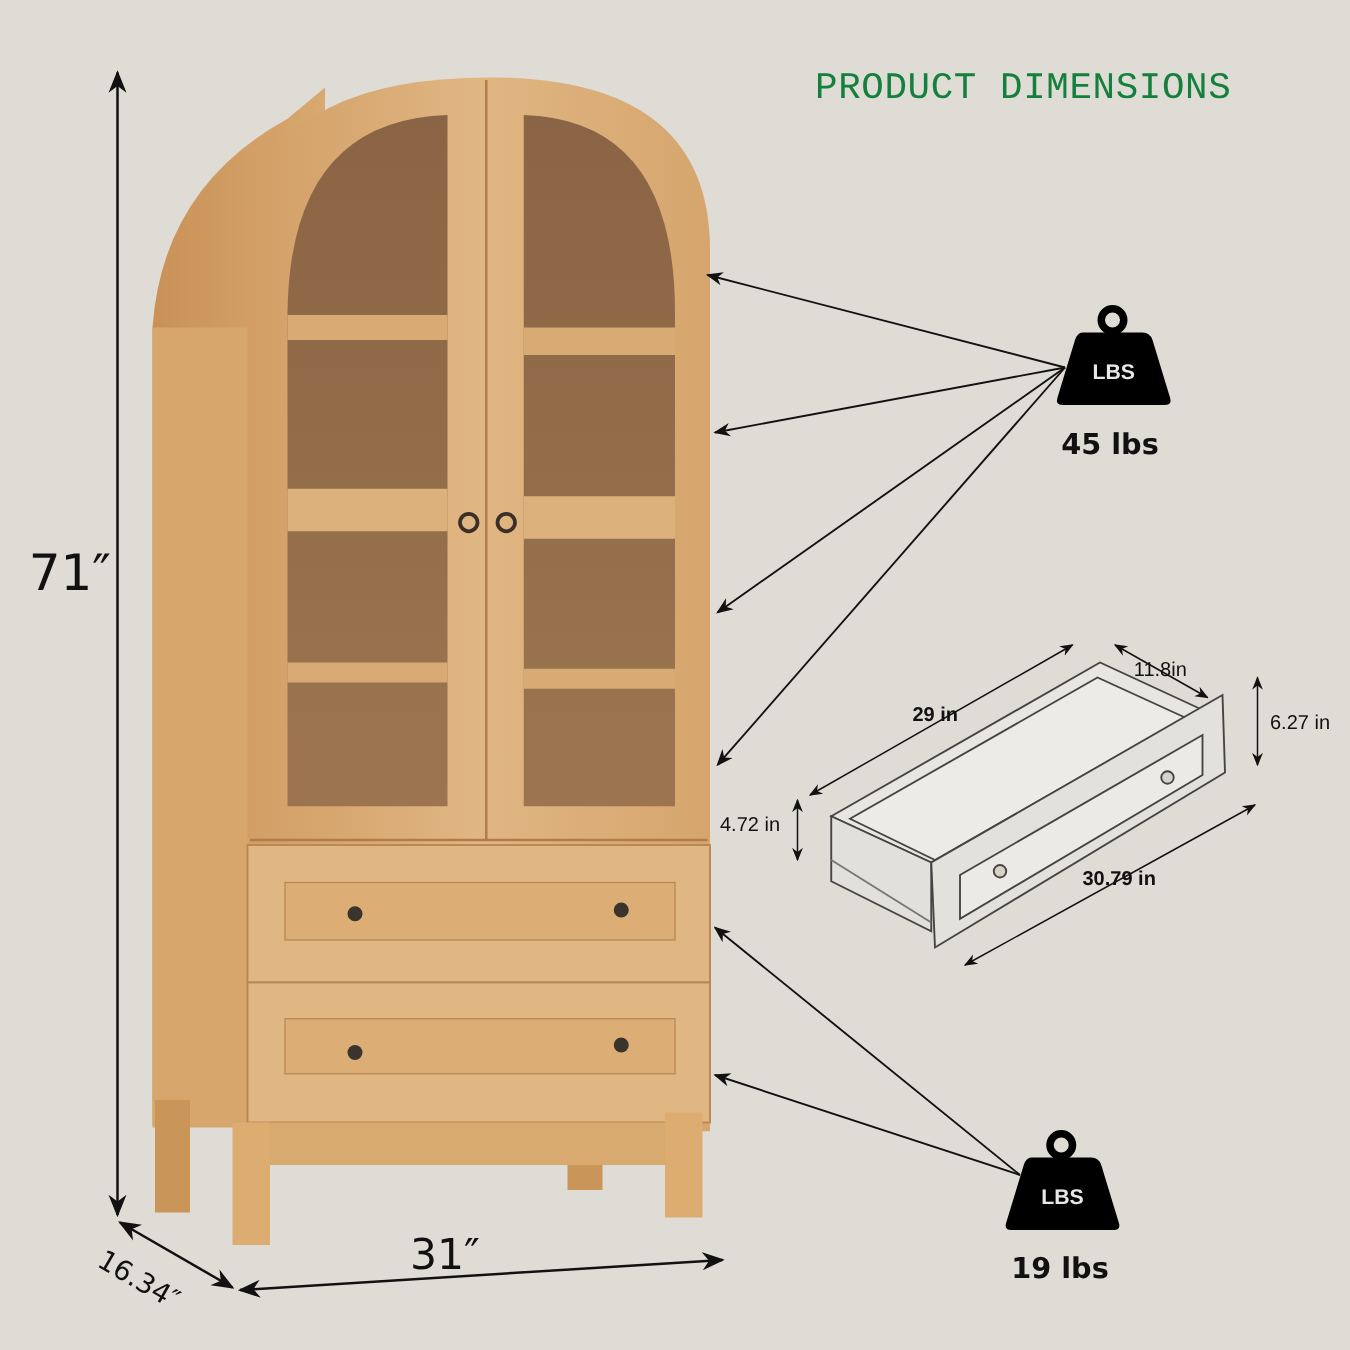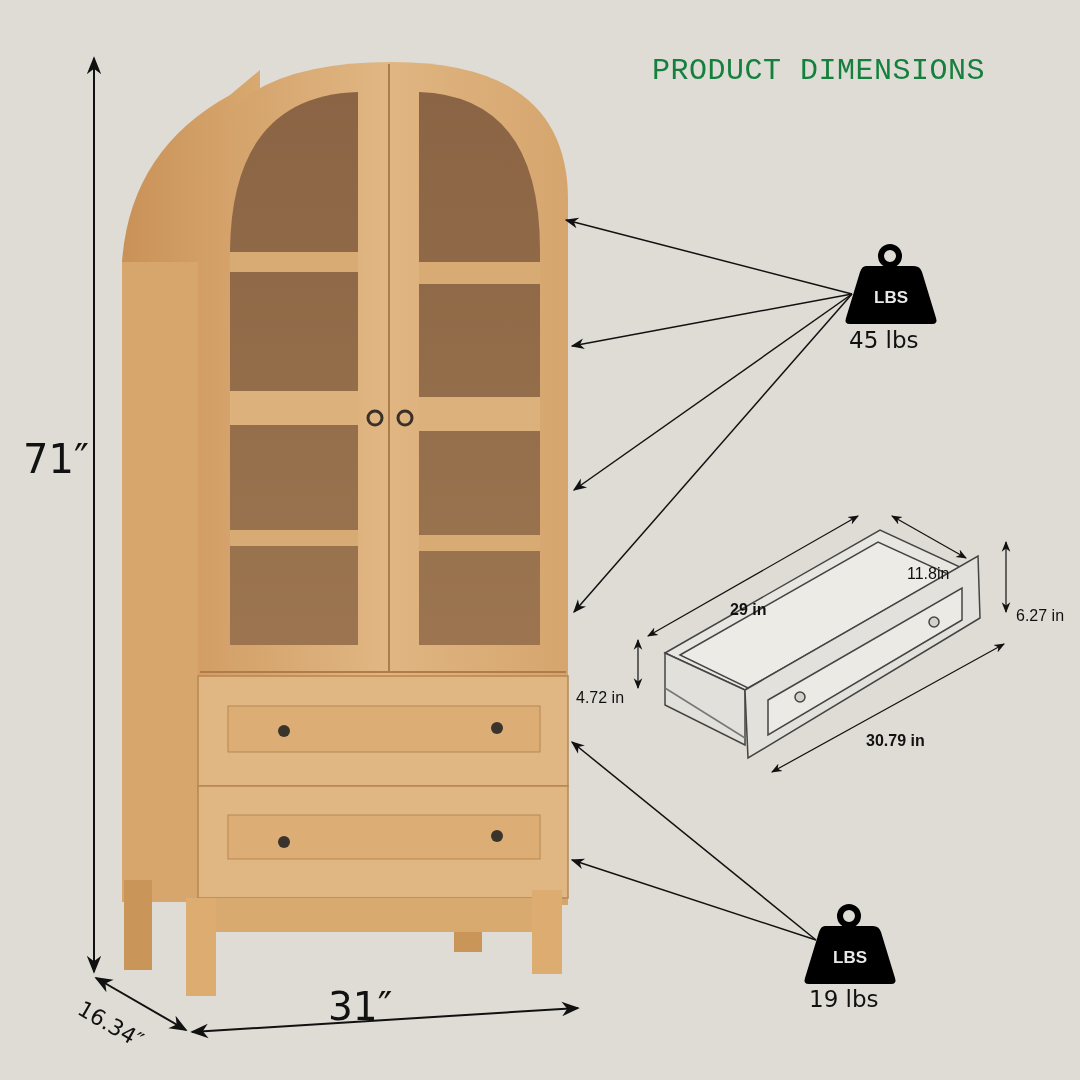--- a/index.html
+++ b/index.html
@@ -1,24 +1,24 @@
 <!DOCTYPE html>
 <html><head>
 <meta charset="utf-8">
 <style>
   html, body { margin:0; padding:0; }
   body { width:1080px; height:1080px; background:#dedcd5; position:relative; overflow:hidden; font-family:"DejaVu Sans", sans-serif; color:#111; }
   .abs { position:absolute; }
   #title { left:652px; top:54px; font-size:30px; letter-spacing:0.5px; color:#15803d; white-space:nowrap; font-family:Liberation Mono, monospace; }
   .dimtext { font-family:"DejaVu Sans", sans-serif; color:#111; white-space:nowrap; }
   .height-label { left:23px; top:436px; font-size:40px; }
-  .width-label { left:328px; top:984px; font-size:39px; }
+  .width-label { left:328px; top:984px; font-size:34px; }
   .depth-label { left:86px; top:996px; font-size:22px; transform:rotate(30deg); transform-origin:left top; }
-  .drawer-label { font-family:"Liberation Sans", sans-serif; font-size:16px; color:#111; white-space:nowrap;margin-top:37px; }
-  .weight-label { font-family:"DejaVu Sans", sans-serif; font-weight:normal; font-size:23px; white-space:nowrap; }
+  .drawer-label { font-family:"Liberation Sans", sans-serif; font-size:16px; color:#111; white-space:nowrap; }
+  .weight-label { font-family:"DejaVu Sans", sans-serif; font-weight:bold; font-size:23px; white-space:nowrap;margin-top:16px; }
   .weight-icon-text { font-family:"Liberation Sans", sans-serif; font-weight:bold; fill:#e8e8e8; font-size:17px; }
   svg { position:absolute; left:0; top:0; }
 </style>
 </head>
 <body>
 
 <svg width="1080" height="1080" viewBox="0 0 1080 1080">
   <defs>
     <marker id="ah" viewBox="0 0 10 10" refX="9" refY="5" markerWidth="9" markerHeight="9" orient="auto-start-reverse">
       <path d="M0,1 L10,5 L0,9 L3,5 Z" fill="#111"></path>

